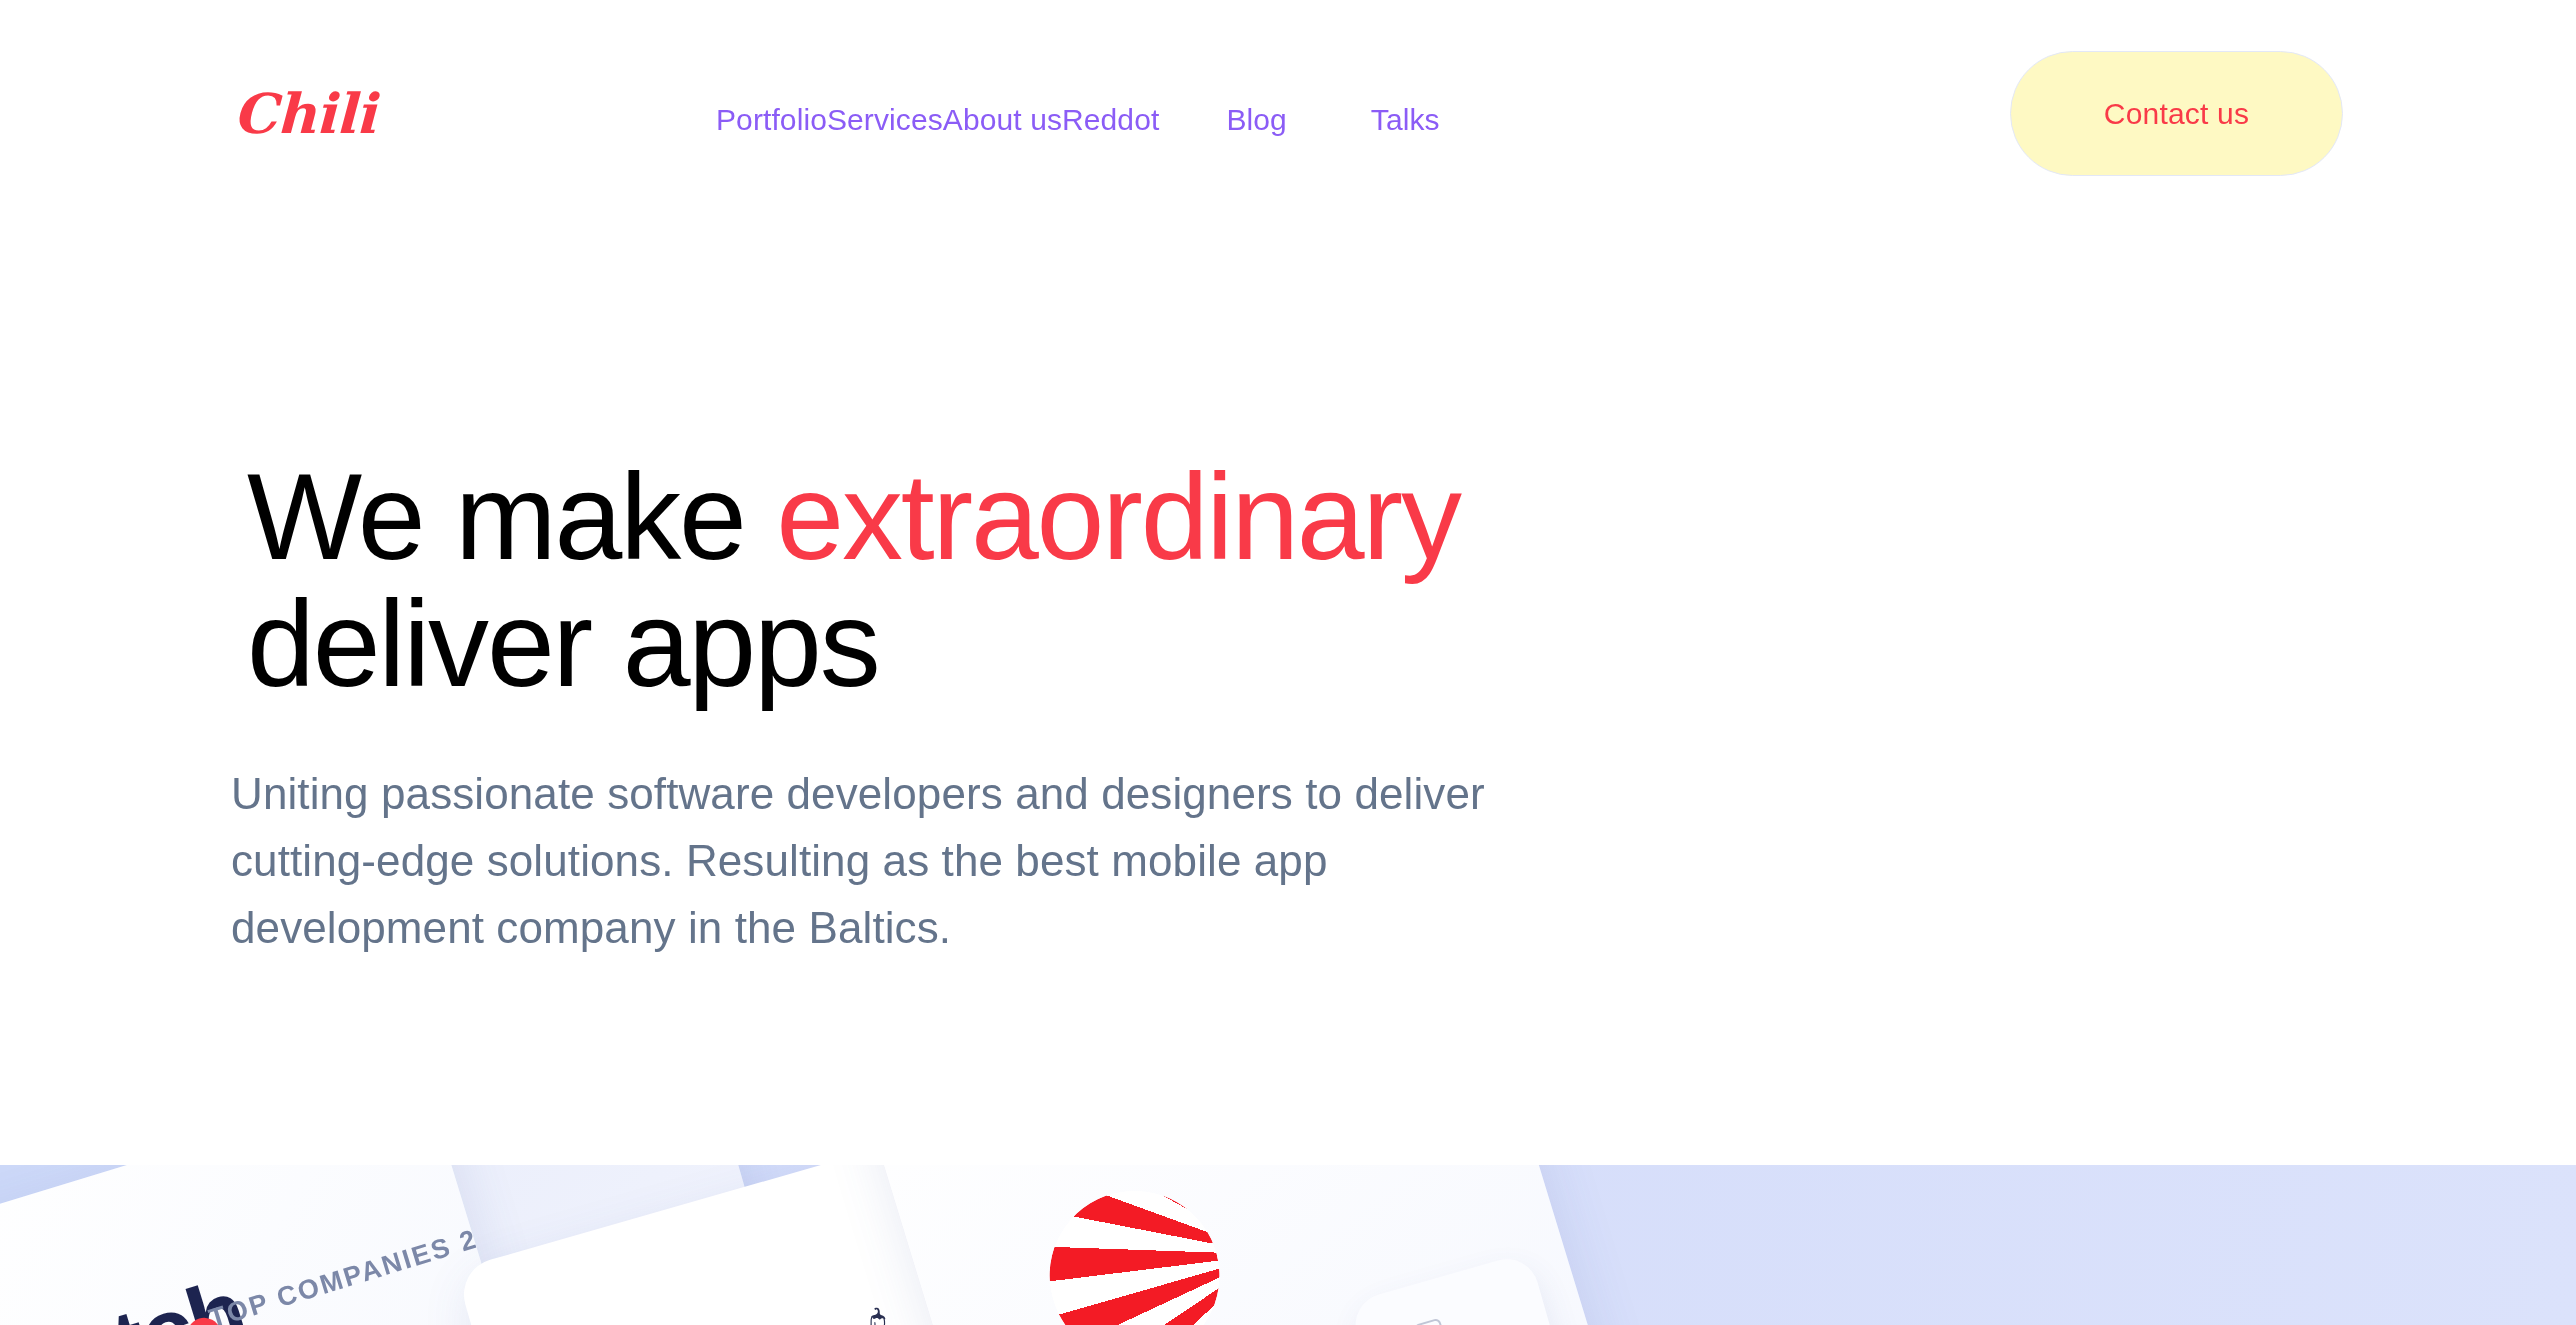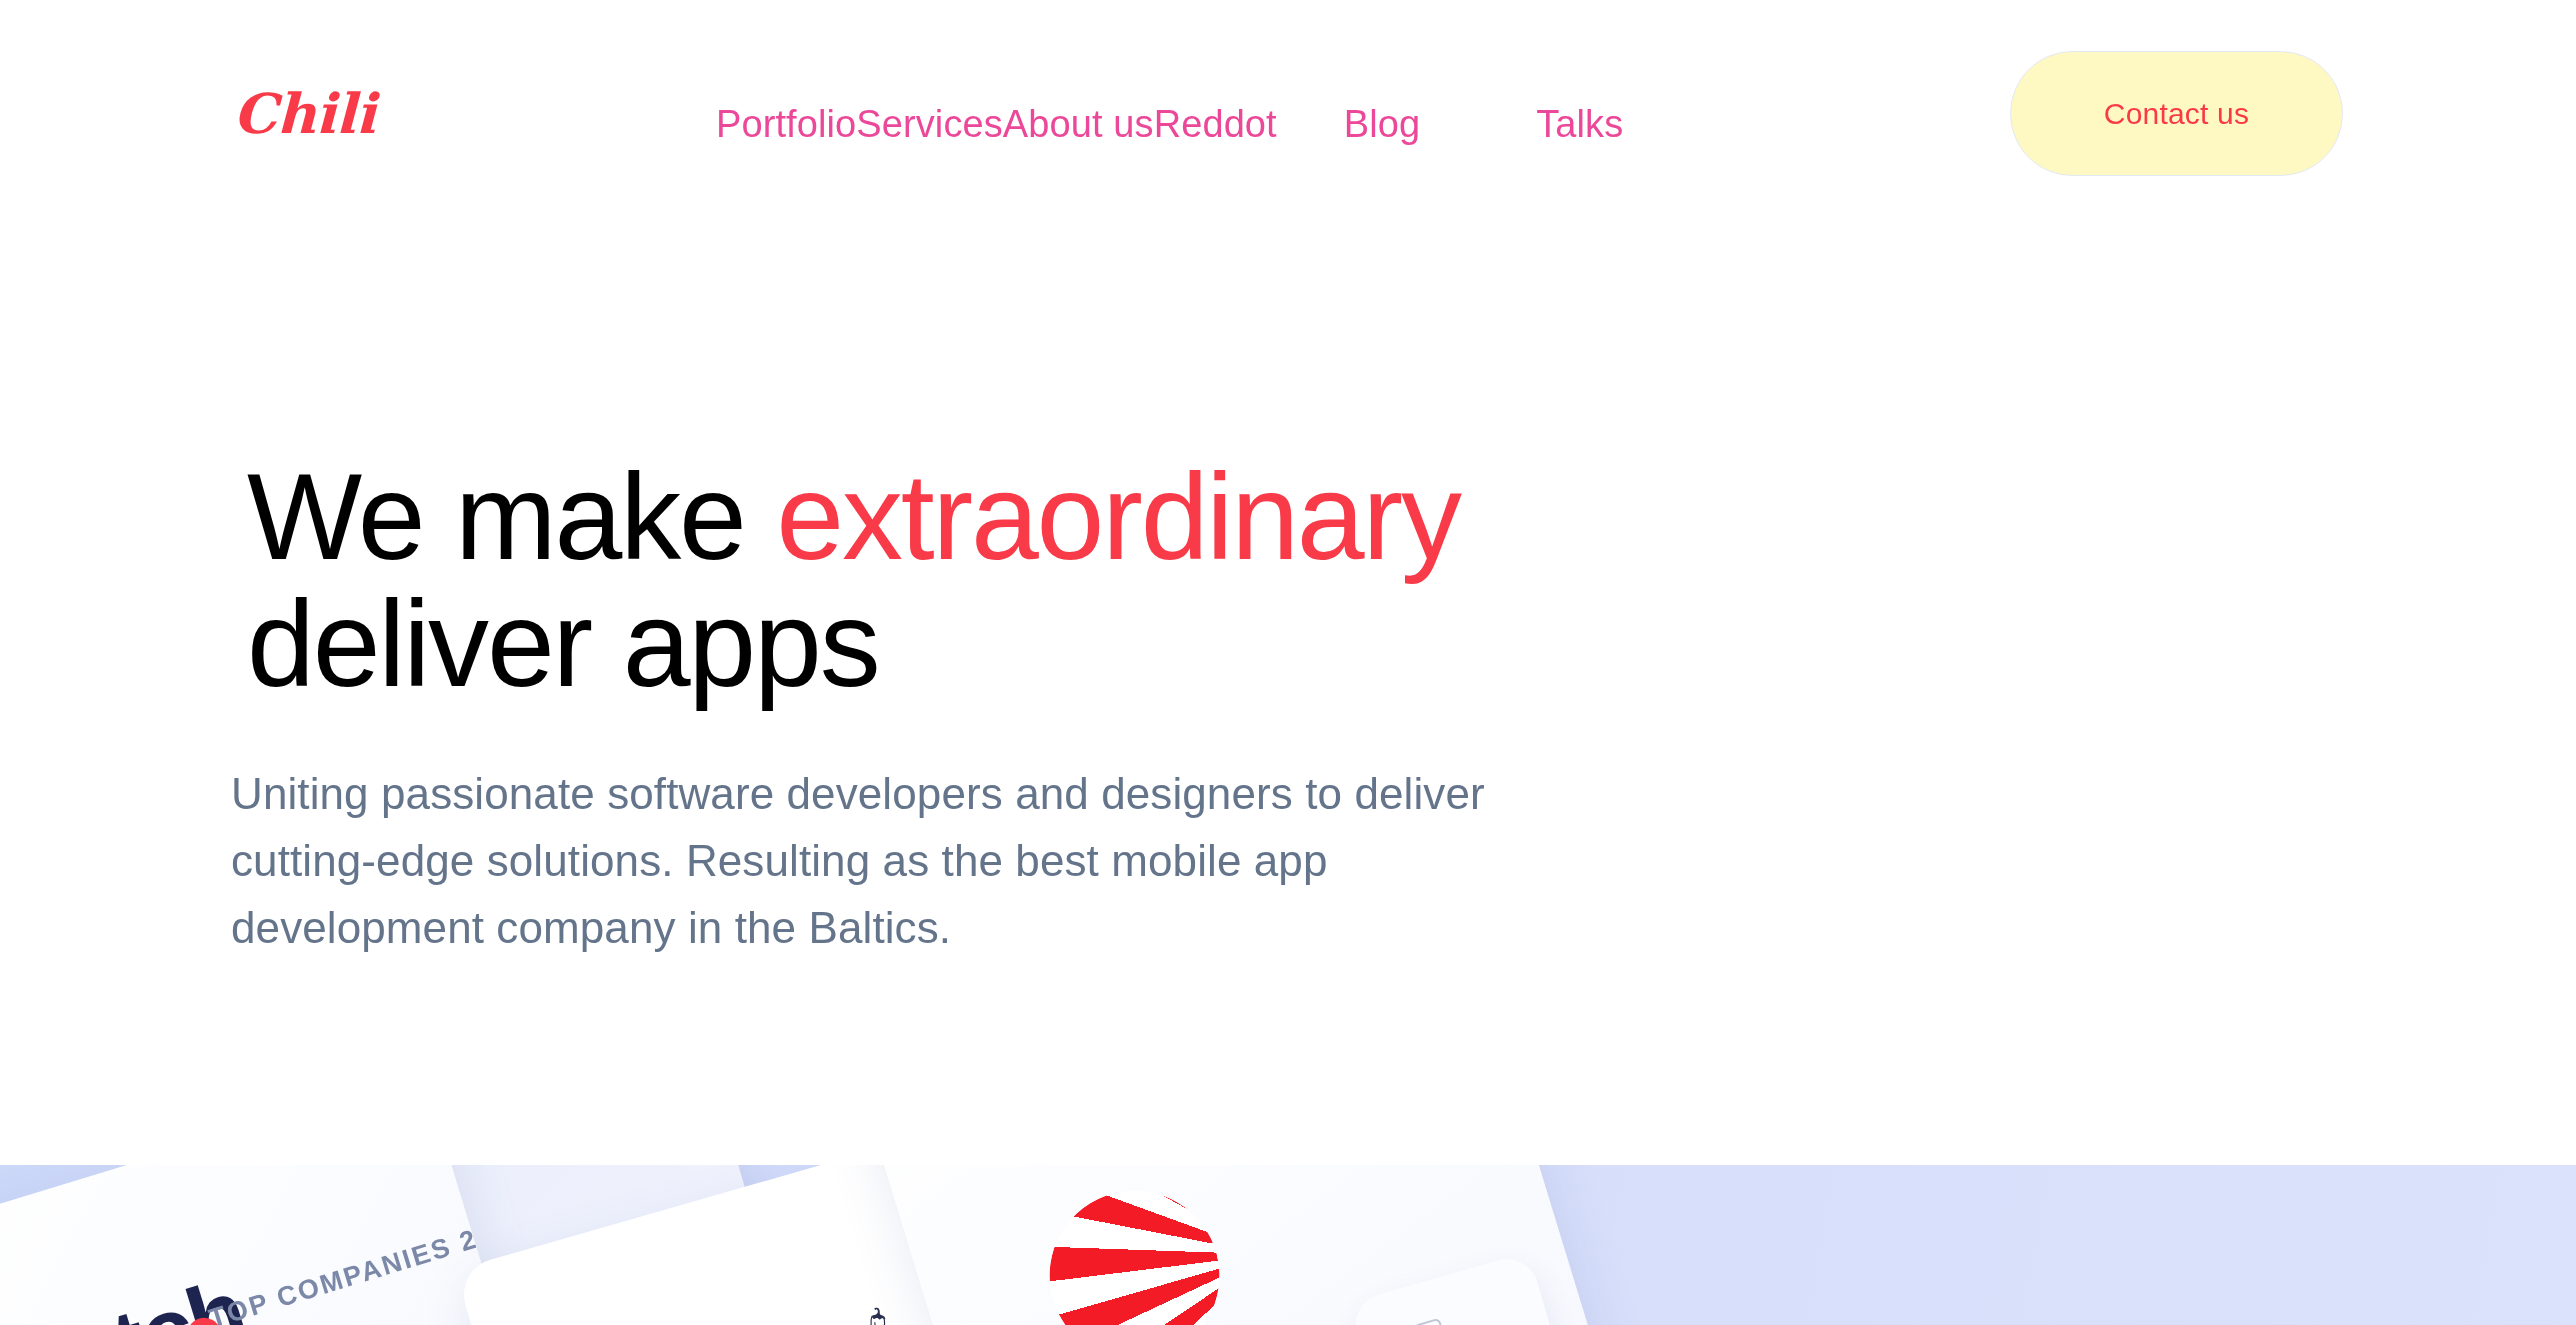--- a/index.html
+++ b/index.html
@@ -51,31 +51,31 @@
   .nav {
     position: absolute;
     left: 716px;
     top: 100px;
     display: flex;
     align-items: center;
     gap: 0px;
   }
 
   .nav-item {
-    color: #ec4899;
-    font-size: 38px;
+    color: #8b5cf6;
+    font-size: 30px;
     font-weight: 400;
     letter-spacing: 0.1px;
     text-decoration: none;
     white-space: nowrap;
     line-height: 1.3;
   }
   .nav-item + .nav-item { }
   .nav-item:nth-child(5) { margin-left: 67px; }
-  .nav-item:nth-child(6) { margin-left: 116px; }
+  .nav-item:nth-child(6) { margin-left: 84px; }
 
   .contact-btn {
     position: absolute;
     left: 2010px;
     top: 51px;
     width: 333px;
     height: 125px;
     border: 1.8px solid #e3e8f7;
     border-radius: 63px;
     background: #fef9c3;

